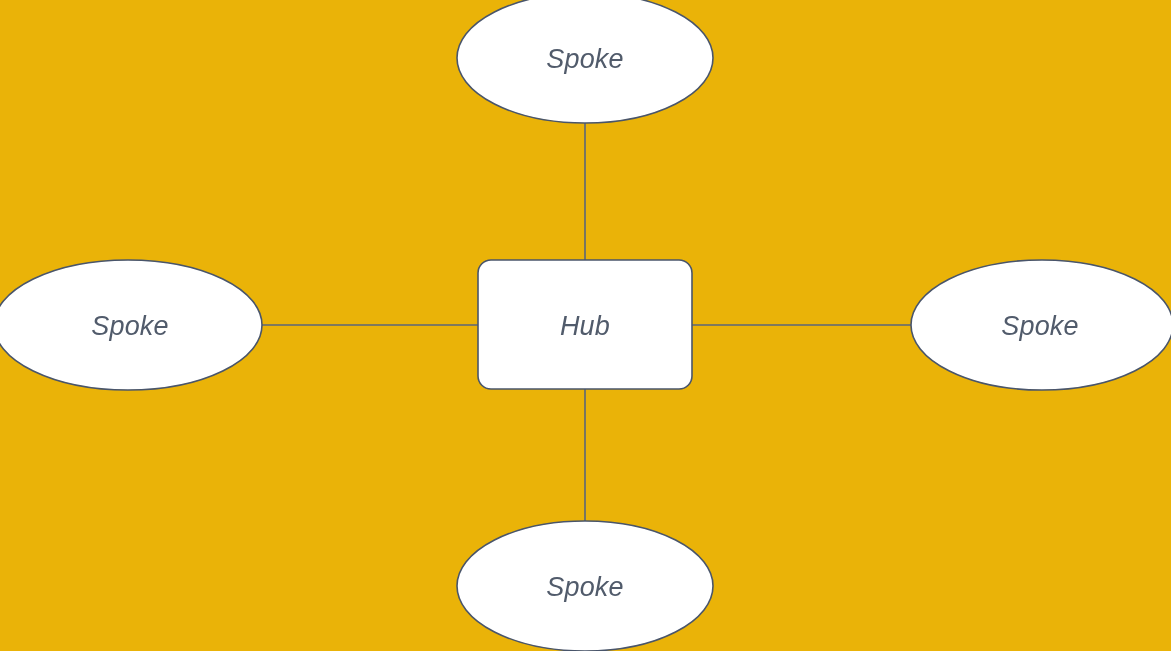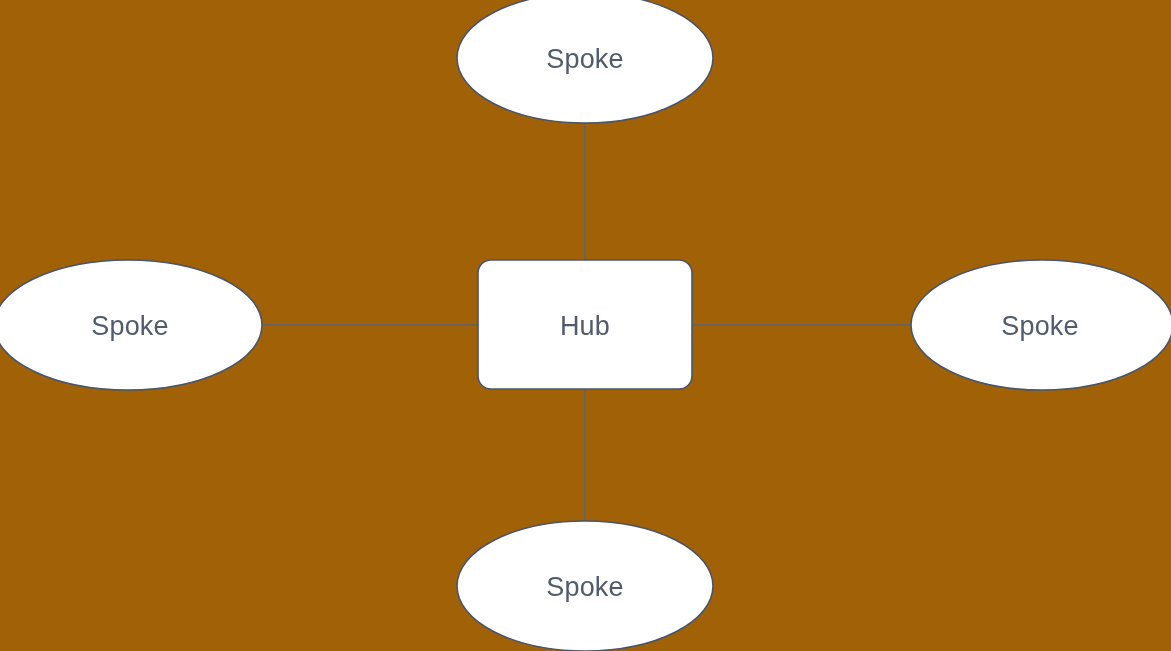--- a/index.html
+++ b/index.html
@@ -11,21 +11,22 @@
   body {
     width: 1171px;
     height: 651px;
     overflow: hidden;
     font-family: "Liberation Sans", sans-serif;
   }
   #diagram-canvas {
     position: relative;
     width: 1171px;
     height: 651px;
-    background: #a16207;
+    background: #eab308;
+    font-style: italic;
   }
   #diagram-svg {
     position: absolute;
     top: 0;
     left: 0;
     width: 1171px;
     height: 651px;
     display: block;
   }
   .node-shape {

